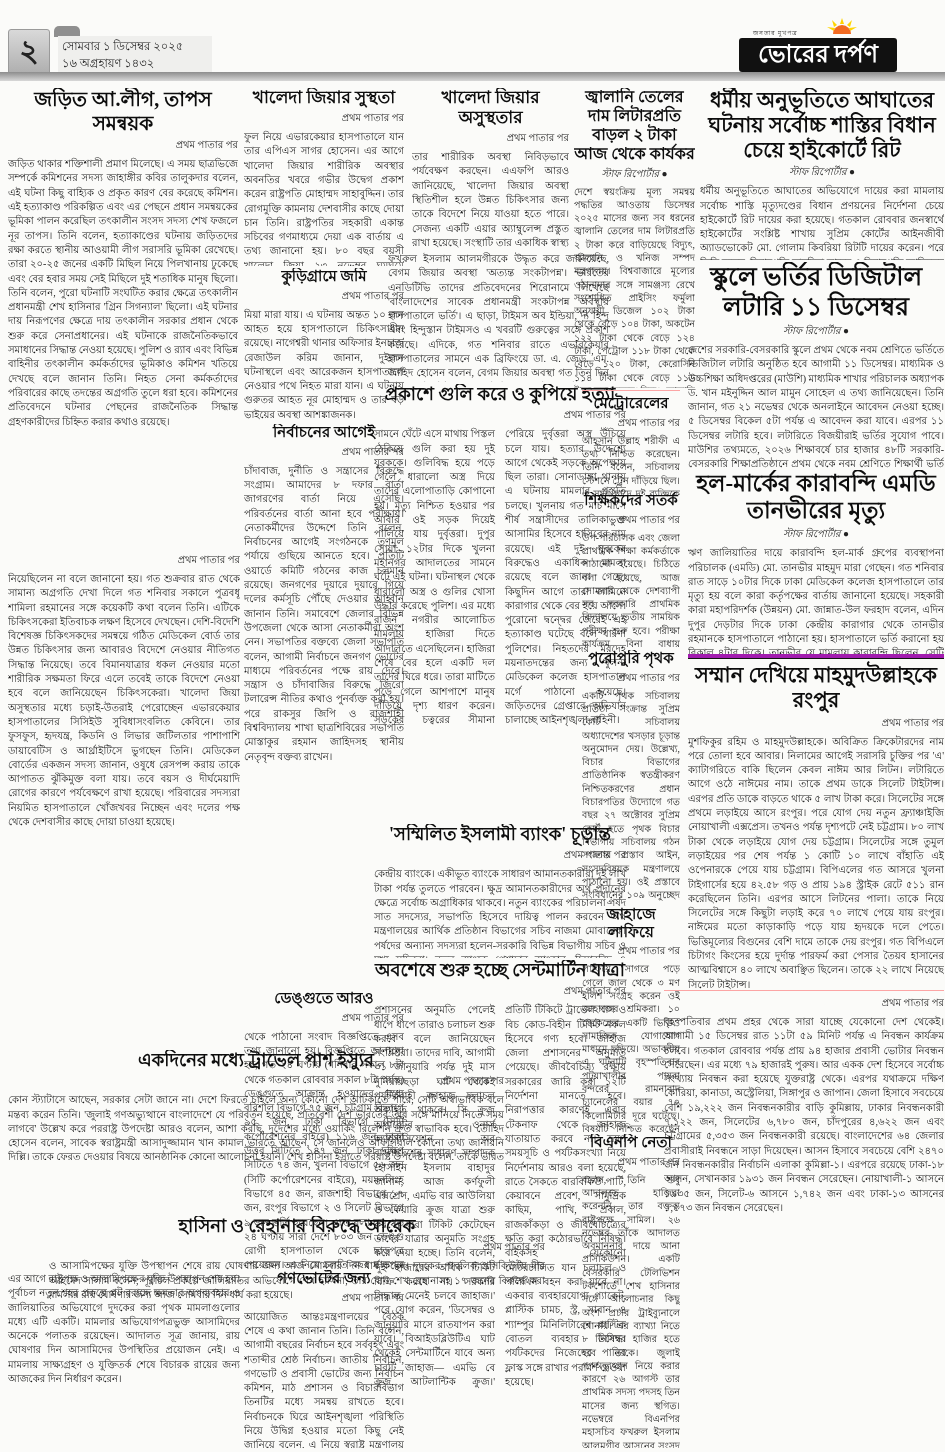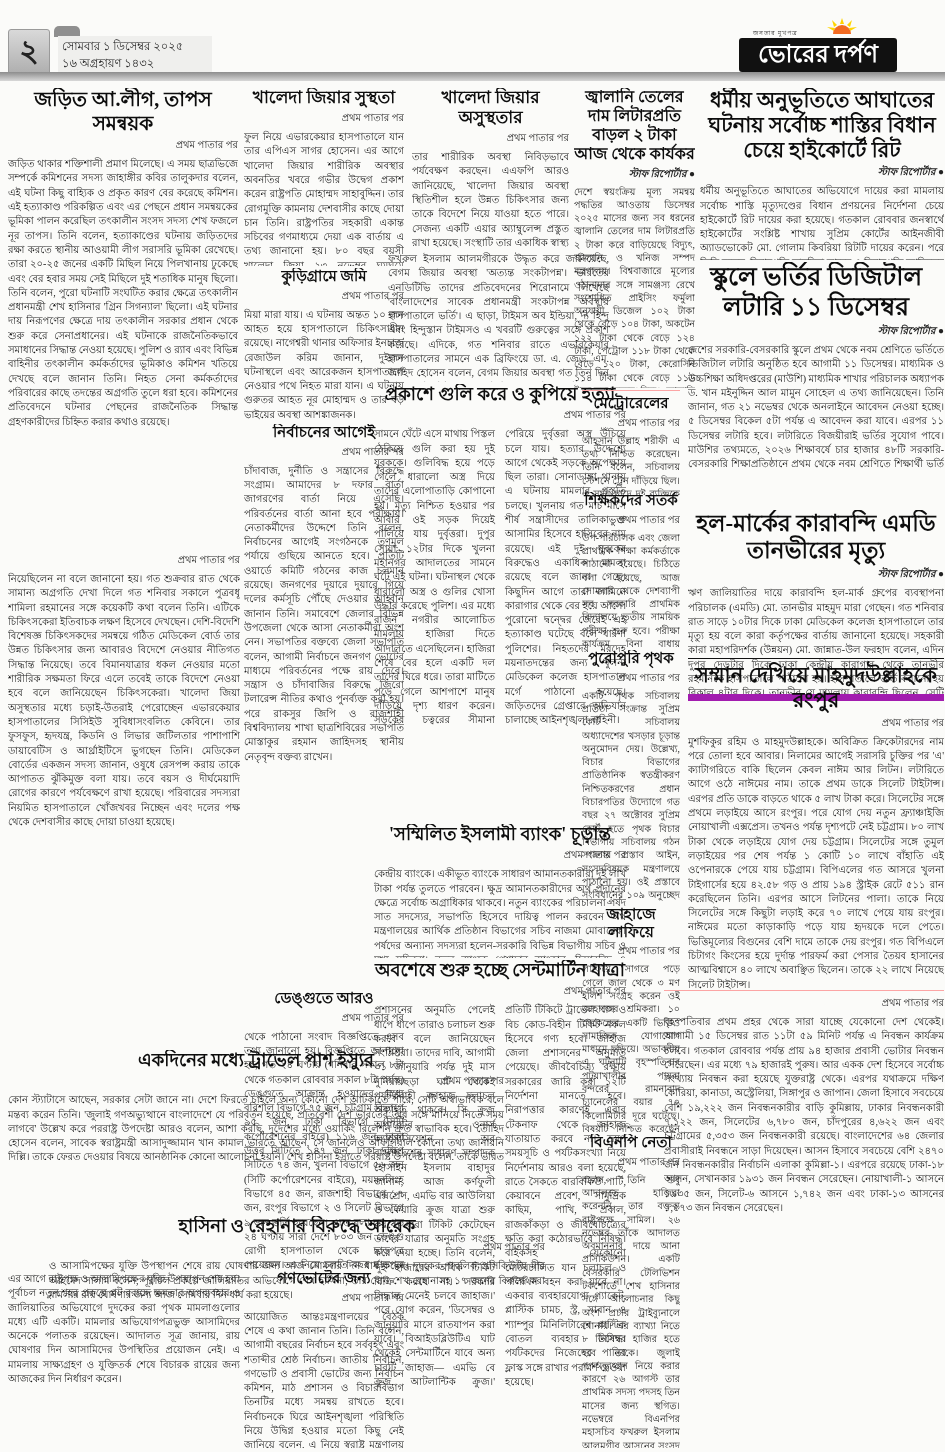--- a/index.html
+++ b/index.html
@@ -18,29 +18,29 @@
   .masthead{position:absolute;right:6px;top:28px;width:200px;height:46px;}
   .tagline{position:absolute;left:14px;top:0;font-size:6px;color:#333;letter-spacing:1px;}
   .logo-bar{position:absolute;left:0;bottom:2px;width:158px;height:34px;background:#111;border-radius:3px;
      display:flex;align-items:center;justify-content:center;color:#fff;font-weight:700;font-size:24px;
      font-family:"Liberation Serif",serif;}
   .sun{position:absolute;left:88px;top:-10px;width:30px;height:16px;z-index:3;}
   
   .art{position:absolute;overflow:hidden;}
   .hl{font-weight:700;text-align:center;margin:0 0 2px;line-height:1.18;color:#0d0d0d;}
   .dl{text-align:right;font-size:10px;margin:0 0 3px;color:#222;}
-  .dl.staff{text-align:right;font-weight:700;font-style:italic;font-size:10px;}
+  .dl.staff{text-align:center;font-weight:400;font-style:italic;font-size:10px;}
   .bd{font-size:10px;line-height:1.43;text-align:justify;color:#1b1b1b;}
   .cols2 .bd{column-count:2;column-gap:10px;}
   .h20{font-size:20px;} .h18{font-size:18px;} .h17{font-size:17px;} .h16{font-size:16px;}
   .h15{font-size:15px;} .h21{font-size:21px;} .h23{font-size:23px;} .h25{font-size:25px;}
   .bd-s{font-size:9.5px;line-height:1.4;}
   .rule-top{border-top:1.5px solid #111;padding-top:4px;}
   .rule-top-thin{border-top:1px solid #fca5a5;padding-top:4px;}
-  .rule-bottom{border-bottom:7px solid #a21caf;margin-top:40px;}
+  .rule-bottom{border-bottom:5px solid #a21caf;}
   
   .a-jorito{left:8px;top:88px;width:230px;height:460px;}
   .a-chikitsa{left:8px;top:552px;width:232px;height:498px;}
   .a-travel{left:8px;top:1050px;width:496px;height:110px;}
   .a-hasina{left:8px;top:1216px;width:496px;height:104px;margin-left:41px;}
   .a-hasina2{left:8px;top:1272px;width:232px;height:176px;}
   .a-khaleda1{left:244px;top:88px;width:160px;height:178px;}
   .a-kurigram{left:244px;top:268px;width:160px;height:154px;}
   .a-nirbachon{left:244px;top:424px;width:160px;height:564px;}
   .a-dengue{left:244px;top:990px;width:160px;height:278px;}

